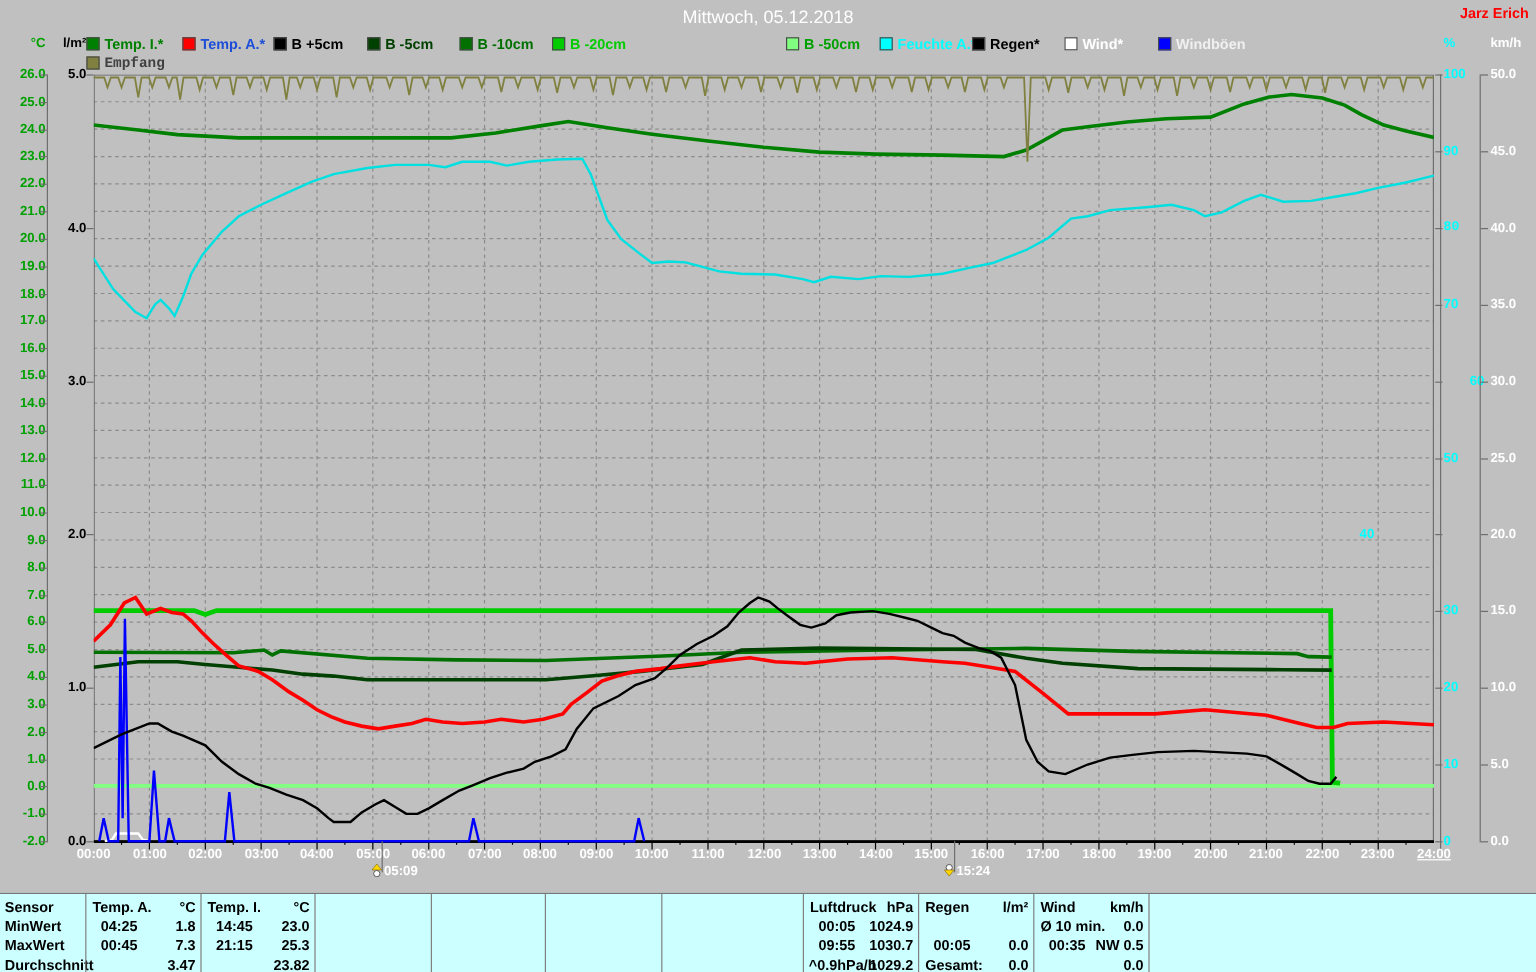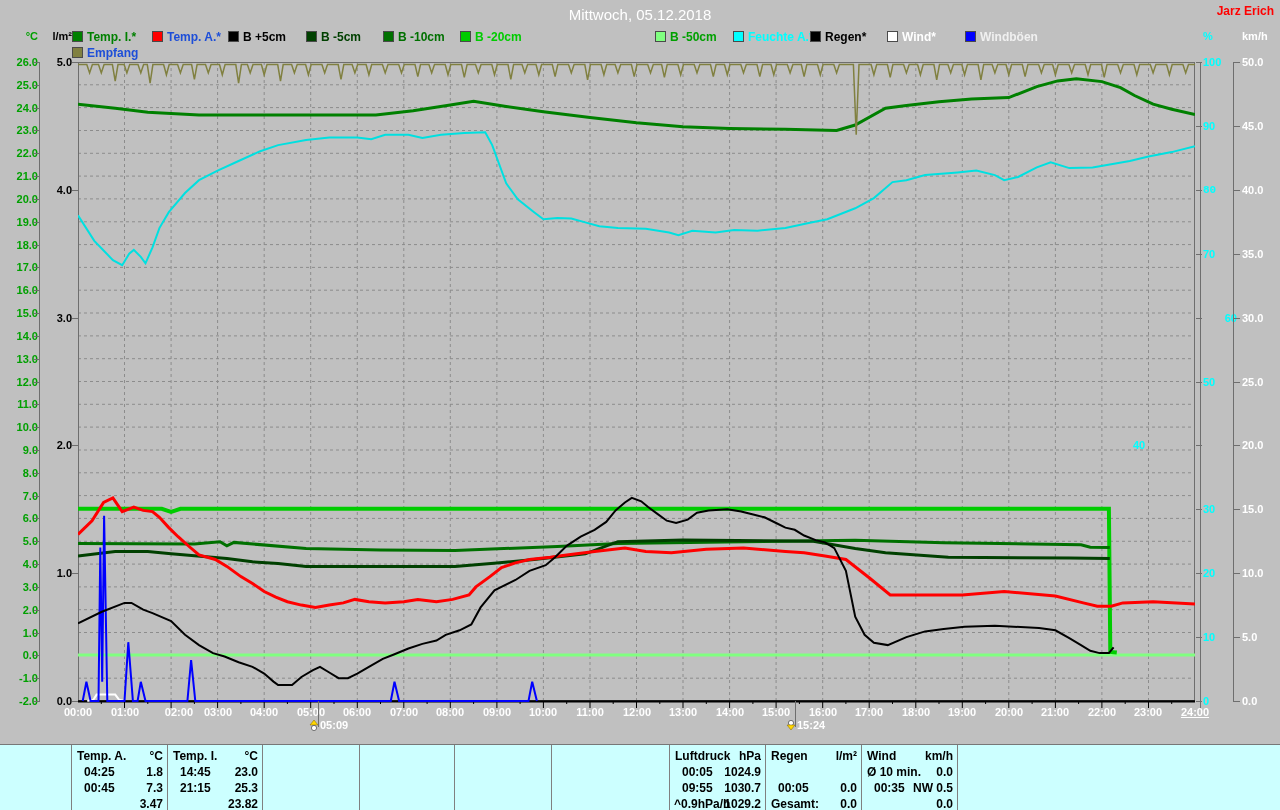--- a/index.html
+++ b/index.html
@@ -50,21 +50,21 @@
       <div class="leg-lb" style="left: 670px; top: 31px; color: rgb(0, 160, 0);">B -50cm</div>
       <div class="leg-sw" style="left: 733px; top: 31px; background: rgb(0, 255, 255);"></div>
       <div class="leg-lb" style="left: 748px; top: 31px; color: rgb(0, 255, 255);">Feuchte A.*</div>
       <div class="leg-sw" style="left: 810px; top: 31px; background: rgb(0, 0, 0);"></div>
       <div class="leg-lb" style="left: 825px; top: 31px; color: rgb(0, 0, 0);">Regen*</div>
       <div class="leg-sw" style="left: 887px; top: 31px; background: rgb(255, 255, 255);"></div>
       <div class="leg-lb" style="left: 902px; top: 31px; color: rgb(255, 255, 255);">Wind*</div>
       <div class="leg-sw" style="left: 965px; top: 31px; background: rgb(0, 0, 255);"></div>
       <div class="leg-lb" style="left: 980px; top: 31px; color: rgb(240, 240, 240);">Windböen</div>
       <div class="leg-sw" style="left: 72px; top: 47px; background: rgb(128, 128, 64);"></div>
-      <div class="leg-lb" style="left: 87px; top: 47px; color: #1d4ed8;">Empfang</div>
+      <div class="leg-lb" style="left: 87px; top: 47px; color: #404040; font-family: Liberation Mono, monospace;">Empfang</div>
     </div>
   <div id="axes">
       <div class="axlab" style="left: 0px; width: 38px; text-align: right; top: 31px; color: rgb(0, 160, 0);">°C</div>
       <div class="vline" style="left: 39px; top: 62px; height: 640px;"></div>
       <div class="axlab" style="left: 0px; width: 38px; text-align: right; top: 57px; color: rgb(0, 160, 0);">26.0</div>
       <div class="tick" style="left: 34px; width: 5px; top: 62px;"></div>
       <div class="axlab" style="left: 0px; width: 38px; text-align: right; top: 80px; color: rgb(0, 160, 0);">25.0</div>
       <div class="tick" style="left: 34px; width: 5px; top: 85px;"></div>
       <div class="axlab" style="left: 0px; width: 38px; text-align: right; top: 103px; color: rgb(0, 160, 0);">24.0</div>
       <div class="tick" style="left: 34px; width: 5px; top: 108px;"></div>
@@ -295,21 +295,21 @@
         <polyline points="9.3,639.0 15.4,637.7 18.6,632.6 37.2,632.6 41.0,637.7 46.5,639.0" fill="none" stroke="#FFFFFF" stroke-width="2"></polyline>
         <polyline points="4.7,639.0 8.4,619.8 12.6,639.0 20.5,639.0 22.3,485.6 24.2,619.8 26.1,453.7 29.3,639.0 46.5,639.0 50.3,580.2 54.9,639.0 59.6,639.0 62.8,619.8 67.5,639.0 109.4,639.0 113.1,598.1 117.3,639.0 312.8,639.0 316.5,619.8 321.1,639.0 450.5,639.0 454.2,619.8 458.9,639.0" fill="none" stroke="#0000FF" stroke-width="2"></polyline>
         <polyline points="0.0,472.4 14.0,458.7 25.6,440.5 34.9,435.9 44.2,449.6 55.8,445.0 65.2,448.4 74.5,449.6 81.4,455.3 90.8,465.6 100.1,474.7 111.7,485.0 121.0,492.9 137.3,497.5 148.9,504.4 162.9,514.6 174.5,521.5 186.2,529.5 197.8,535.2 209.4,539.7 223.4,543.1 237.4,545.4 251.3,543.1 265.3,540.9 276.9,537.4 290.9,539.7 307.2,540.9 325.8,539.7 339.8,537.4 358.4,539.7 374.7,537.4 391.0,532.9 397.9,524.9 411.9,514.6 423.5,505.5 437.5,500.9 451.5,497.5 472.4,495.2 488.7,492.9 516.6,489.5 546.9,486.1 567.8,489.5 593.4,490.7 628.3,487.2 665.5,486.1 707.4,489.5 726.1,490.7 747.0,494.1 767.9,497.5 791.2,515.8 812.2,532.9 884.3,532.9 926.2,529.5 977.4,534.0 1005.3,540.9 1019.3,544.3 1033.2,544.3 1044.9,540.9 1075.1,539.7 1117.0,542.0" fill="none" stroke="#FF0000" stroke-width="3"></polyline>
         <polyline points="0.0,561.4 23.3,550.0 46.5,540.9 53.5,540.9 65.2,547.7 74.5,551.1 93.1,559.1 107.0,572.8 121.0,583.1 135.0,591.1 146.6,594.5 160.6,600.2 174.5,604.8 186.2,611.6 195.5,619.6 200.1,623.0 214.1,623.0 223.4,615.0 235.0,608.2 242.0,604.8 251.3,610.5 260.6,616.2 269.9,616.2 279.3,611.6 290.9,604.8 304.8,596.8 316.5,592.2 330.4,586.5 344.4,581.9 358.4,578.5 367.7,572.8 381.6,568.3 393.3,562.5 402.6,545.4 416.5,528.3 437.5,518.0 451.5,508.9 467.7,503.2 477.1,495.2 488.7,483.8 502.7,474.7 516.6,467.8 528.2,459.9 537.6,448.4 546.9,440.5 553.8,435.9 563.2,439.3 570.1,445.0 579.4,451.9 588.8,458.7 598.1,461.0 609.7,457.6 619.0,450.7 630.6,448.4 649.3,447.3 663.2,449.6 677.2,453.0 686.5,455.3 698.1,461.0 707.4,465.6 716.7,467.8 726.1,473.5 737.7,478.1 747.0,480.4 756.3,486.1 767.9,508.9 777.2,554.6 786.6,572.8 795.9,580.8 809.8,583.1 828.4,575.1 847.1,569.4 865.7,567.1 886.6,564.8 916.9,563.7 961.1,566.0 977.4,568.3 991.3,576.2 1003.0,583.1 1012.3,588.8 1021.6,591.1 1030.9,591.1 1035.6,585.4" fill="none" stroke="#000000" stroke-width="2"></polyline>
       </svg>
   </div>
 
   <div id="xlabels">
       <div class="xlab" style="left: 56px;">00:00</div>
       <div class="xlab" style="left: 103px;">01:00</div>
-      <div class="xlab" style="left: 149px; text-align: right;">02:00</div>
+      <div class="xlab" style="left: 149px;">02:00</div>
       <div class="xlab" style="left: 196px;">03:00</div>
       <div class="xlab" style="left: 242px;">04:00</div>
       <div class="xlab" style="left: 289px;">05:00</div>
       <div class="xlab" style="left: 335px;">06:00</div>
       <div class="xlab" style="left: 382px;">07:00</div>
       <div class="xlab" style="left: 428px;">08:00</div>
       <div class="xlab" style="left: 475px;">09:00</div>
       <div class="xlab" style="left: 521px;">10:00</div>
       <div class="xlab" style="left: 568px;">11:00</div>
       <div class="xlab" style="left: 615px;">12:00</div>
@@ -333,20 +333,34 @@
           <circle cx="6" cy="9" r="2.6" fill="#FFFFFF" stroke="#404040" stroke-width="0.7"></circle>
         </svg><span>05:09</span></div>
       <div class="vline" style="left: 795px; top: 701px; height: 26px;"></div>
       <div class="sun" style="left: 785px;"><svg width="12" height="12" viewBox="0 0 12 12">
           <circle cx="6" cy="4" r="2.6" fill="#FFFFFF" stroke="#404040" stroke-width="0.7"></circle>
           <polygon points="6,11 2,6 10,6" fill="#FFD700" stroke="#806000" stroke-width="0.5"></polygon>
         </svg><span>15:24</span></div>
     </div>
 
   <div class="stats">
+    <div class="scol" style="left:0;width:71px">
+      <div class="sr" style="top:4px">
+          <span class="sl lbl4">Sensor</span>
+        </div>
+      <div class="sr" style="top:20px">
+          <span class="sl lbl4">MinWert</span>
+        </div>
+      <div class="sr" style="top:36px">
+          <span class="sl lbl4">MaxWert</span>
+        </div>
+      <div class="sr" style="top:52px">
+          <span class="sl lbl4">Durchschnitt</span>
+        </div>
+    </div>
 
     <div class="scol" style="left:72px;width:96px">
       <div class="sr" style="top:4px">
           <span class="sl">Temp. A.</span>
           <span class="sv">°C</span>
         </div>
       <div class="sr" style="top:20px">
           <span class="sl si">04:25</span>
           <span class="sv">1.8</span>
         </div>

